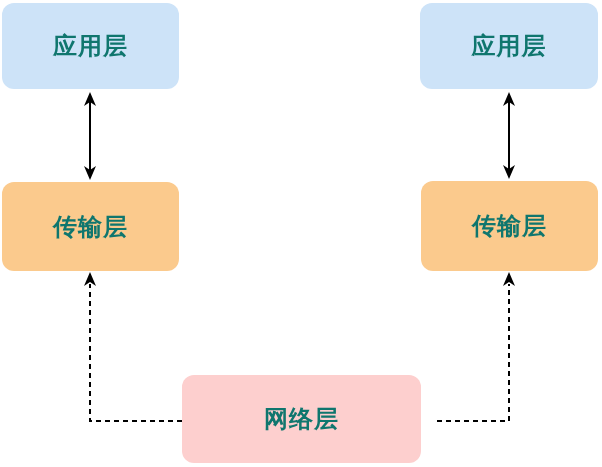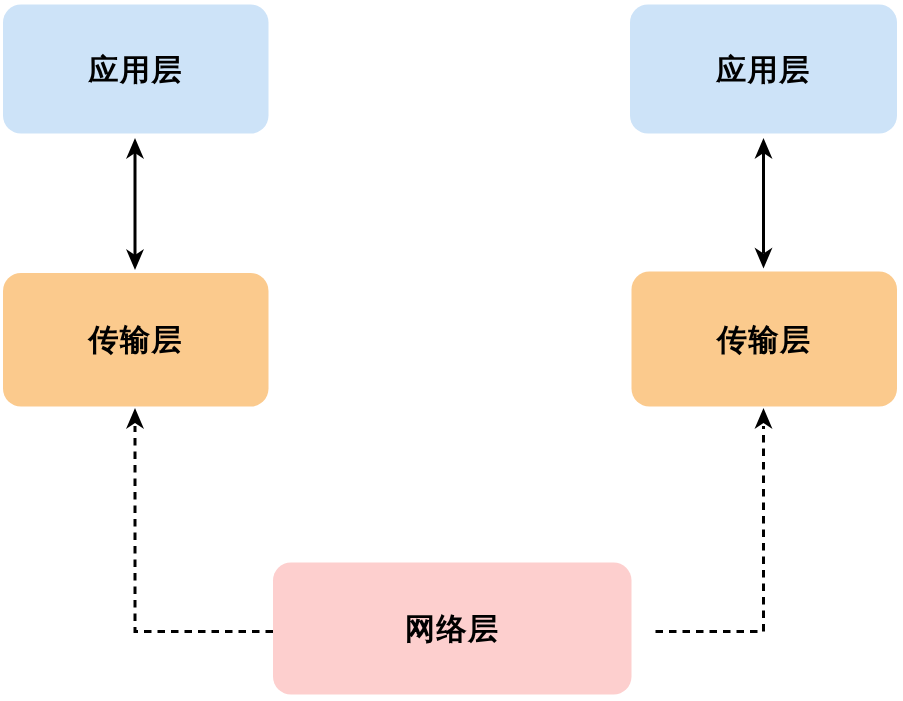--- a/index.html
+++ b/index.html
@@ -17,23 +17,23 @@
   }
   .node {
     position: absolute;
     border-radius: 12px;
     display: flex;
     align-items: center;
     justify-content: center;
     box-sizing: border-box;
   }
   .node .label {
-    font-size: 20px;
+    font-size: 24px;
     font-weight: 600;
-    color: #000000;
+    color: #0f766e;
     letter-spacing: 1px;
     white-space: nowrap;
   }
   .node-app    { background: #cde3f8; }
   .node-trans  { background: #fbca8d; align-items: center; }
   .node-net    { background: #fdcfce; }
 
   #node-app-left    { left: 2px;   top: 3px;   width: 177px; height: 86px; }
   #node-app-right   { left: 420px; top: 3px;   width: 178px; height: 86px; }
   #node-trans-left  { left: 2px;   top: 182px; width: 177px; height: 89px; }

